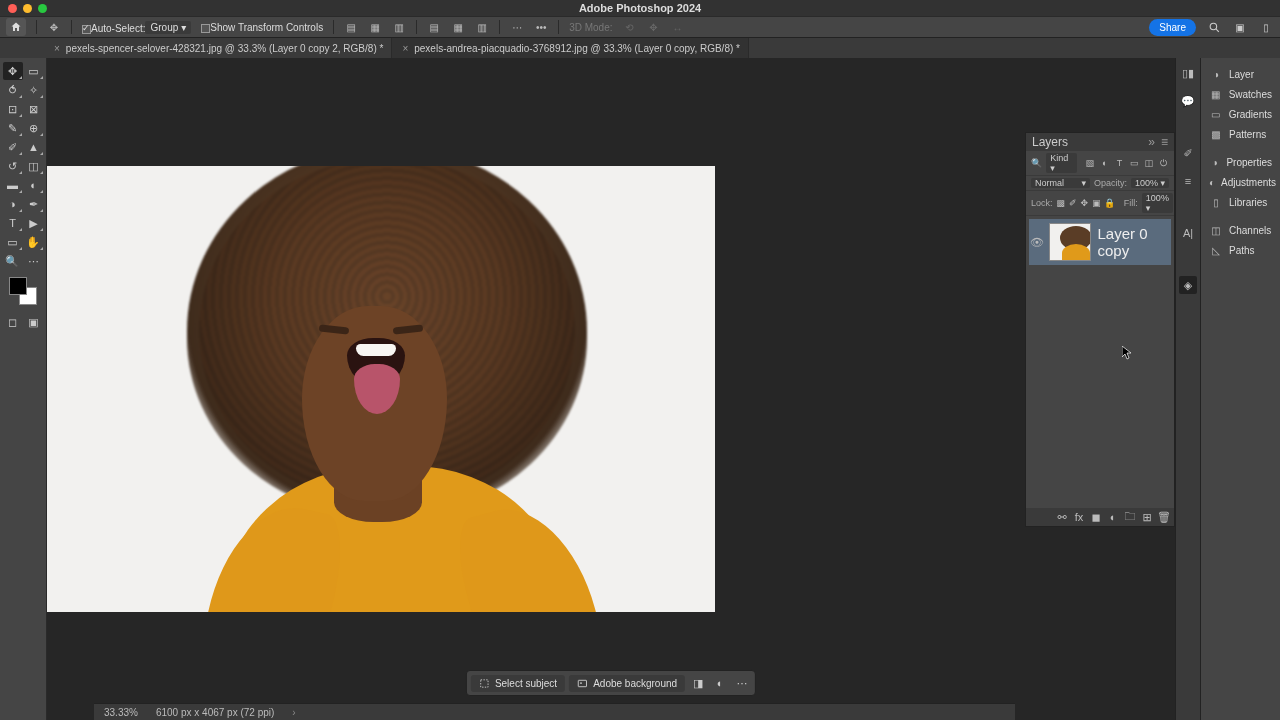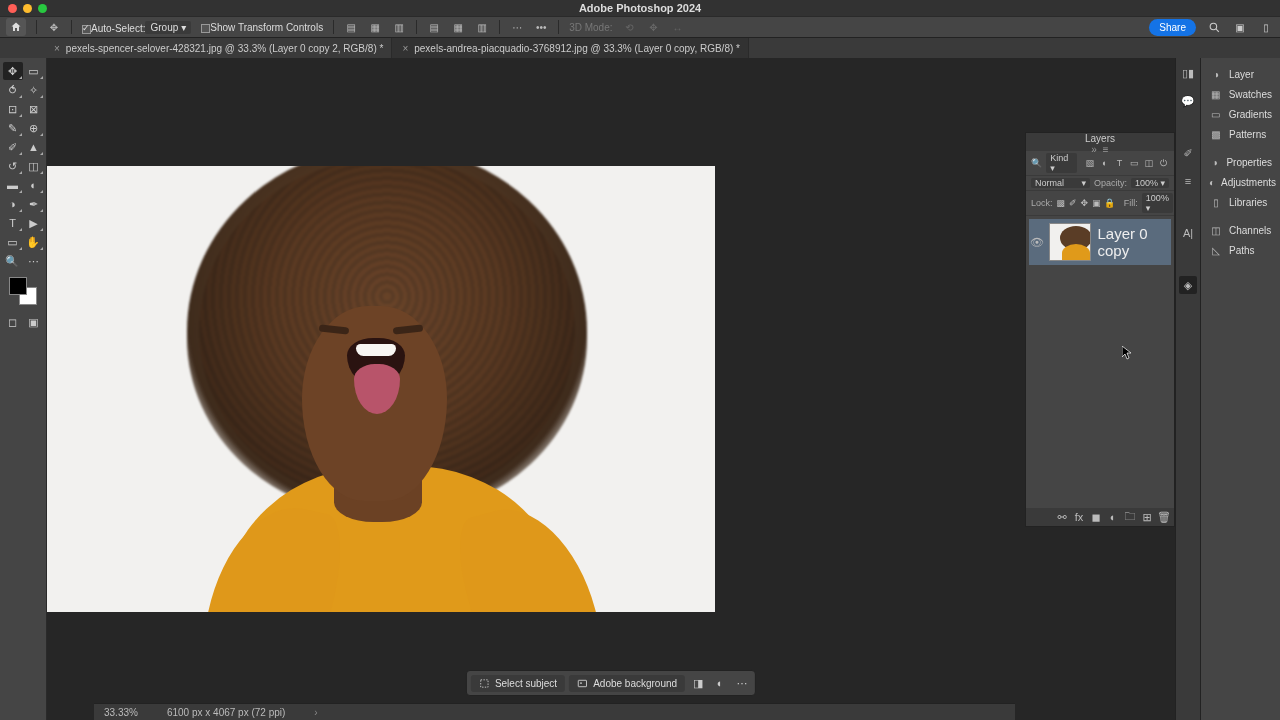--- a/index.html
+++ b/index.html
@@ -60,35 +60,35 @@
   .body{position:absolute;top:300px;left:175px;width:345px;height:260px;background:#e09a1a;border-radius:45% 45% 20% 20% / 55% 55% 10% 10%;}
   .arm{position:absolute;top:338px;width:120px;height:240px;background:#df981a;}
   .arm.l{left:160px;border-radius:60% 20% 10% 40% / 50% 30% 10% 40%; transform:rotate(12deg);}
   .arm.r{left:430px;border-radius:20% 60% 40% 10% / 30% 50% 40% 10%; transform:rotate(-15deg);}
   .neck{position:absolute;top:312px;left:287px;width:88px;height:44px;background:#6b4124;border-radius:0 0 45% 45%;}
 
   .ctxbar{ position:absolute; bottom:24px; left:50%; transform:translateX(-50%); background:#454545; border:1px solid #222; border-radius:4px; display:flex; align-items:center; padding:3px 4px; gap:4px;}
   .ctxbtn{ display:flex;align-items:center; gap:5px; padding:3px 8px; background:#3a3a3a; border-radius:3px; font-size:10px; color:#ddd;}
   .ctxic{ width:18px;height:18px;display:flex;align-items:center;justify-content:center;color:#ccc;}
 
-  .statusbar{ position:absolute; bottom:0; left:47px; right:160px; height:17px; background:#3a3a3a; display:flex; align-items:center; padding:0 10px; gap:29px; font-size:10px; color:#bbb; border-top:1px solid #222;}
+  .statusbar{ position:absolute; bottom:0; left:47px; right:160px; height:17px; background:#3a3a3a; display:flex; align-items:center; padding:0 10px; gap:18px; font-size:10px; color:#bbb; border-top:1px solid #222;}
 
   
   .rdock{ width:25px; background:#3a3a3a; border-left:1px solid #222; display:flex; flex-direction:column; align-items:center; padding-top:6px; gap:10px;}
   .rdock .di{ width:18px;height:18px;display:flex;align-items:center;justify-content:center;color:#bbb;}
   .rdock .di.active{ background:#222; border-radius:2px;}
 
   .rpanel{ width:80px; background:#454545; border-left:1px solid #222; padding:6px 0;}
   .rpanel .prow{ display:flex; align-items:center; gap:6px; padding:3px 8px; font-size:10px; color:#ddd;}
   .rpanel .psec{ height:8px;}
   .pic{ width:14px;height:14px;display:flex;align-items:center;justify-content:center;color:#bbb;}
 
   
   .layerspanel{ position:absolute; top:132px; right:105px; width:150px; height:395px; background:#454545; border:1px solid #222;}
-  .lp-head{ height:18px; background:#3a3a3a; display:flex;align-items:center; padding:0 6px; font-size:10px; justify-content:space-between;flex-direction:column;}
+  .lp-head{ height:18px; background:#3a3a3a; display:flex;align-items:center; padding:0 6px; font-size:12px; justify-content:space-between;}
   .lp-row{ display:flex; align-items:center; padding:2px 5px; gap:4px; font-size:9px; color:#ccc; border-bottom:1px solid #3a3a3a;}
   .lp-row .lbl{ color:#aaa;}
   .lp-row .val{ background:#3a3a3a; padding:0 4px; border-radius:2px;}
   .miniic{ width:12px;height:12px; display:flex;align-items:center;justify-content:center; color:#bbb;}
   .lp-layers{ flex:1; }
   .layer{ display:flex; align-items:center; padding:4px; gap:6px; background:#5a6b7d; margin:3px;}
   .layer .thumb{ width:52px;height:38px; background:#f1f0ee; border:1px solid #888; position:relative; overflow:hidden;}
   .layer .thumb .mh{position:absolute;top:2px;left:10px;width:32px;height:24px;background:#5a3d26;border-radius:50%;}
   .layer .thumb .mb{position:absolute;bottom:-2px;left:12px;width:28px;height:18px;background:#e09a1a;border-radius:50% 50% 0 0;}
   .layer .lname{ font-size:15px; color:#eee;}

